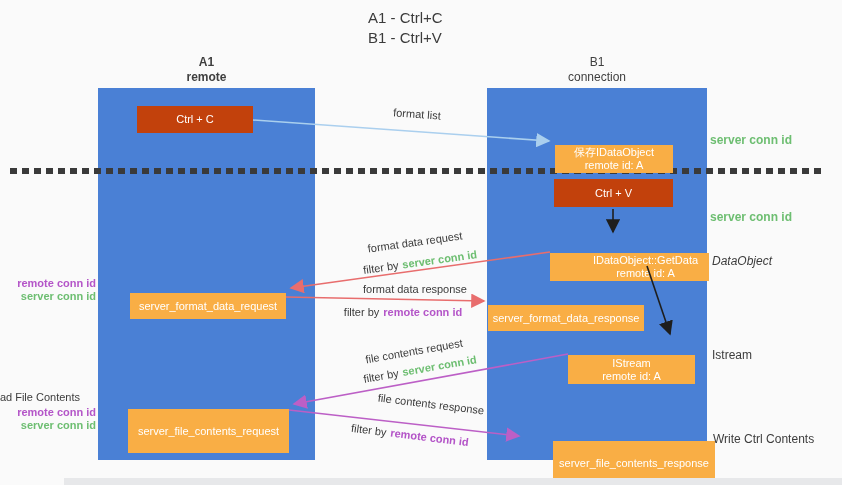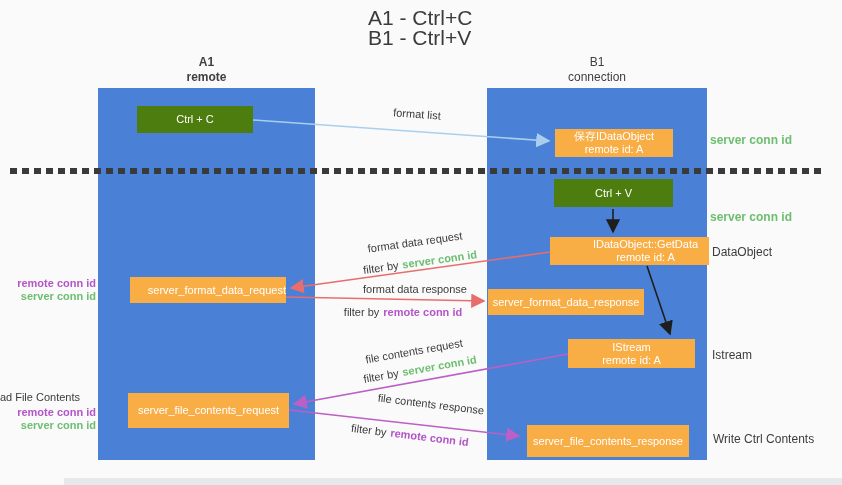--- a/index.html
+++ b/index.html
@@ -7,36 +7,36 @@
   #stage{position:relative;width:842px;height:485px;background:#fafafa;overflow:hidden;}
 
   .lane{position:absolute;top:88px;height:372px;background:#4a80d5;}
   #lane-left{left:98px;width:217px;}
   #lane-right{left:487px;width:220px;}
 
   .lane-header{position:absolute;top:55px;text-align:center;font-size:12px;color:#3f3f3f;line-height:15px;}
   #lane-header-left{left:98px;width:217px;font-weight:bold;}
   #lane-header-right{left:487px;width:220px;text-align:center;}
 
-  #title{position:absolute;left:368px;top:8px;font-size:21px;color:#3b3b3b;line-height:20px;}
+  #title{position:absolute;left:368px;top:8px;font-size:15px;color:#3b3b3b;line-height:20px;}
 
   .node{position:absolute;display:flex;flex-direction:column;align-items:center;justify-content:center;
         color:#fff;font-size:11px;line-height:13px;text-align:center;white-space:nowrap;}
-  .orange{background:#f9ae45;}
-  .green{background:#4d7c0f;}
+  .orange{background:#f9ae45;margin-top:16px;}
+  .green{background:#c2410c;}
 
   #node-ctrl-c{left:137px;top:106px;width:116px;height:27px;}
   #node-save{left:555px;top:129px;width:118px;height:28px;}
   #node-ctrl-v{left:554px;top:179px;width:119px;height:28px;}
   #node-getdata{left:550px;top:237px;width:127px;height:28px;padding-left:32px;}
-  #node-format-req{left:130px;top:277px;width:156px;height:26px;align-items:flex-end;}
+  #node-format-req{left:130px;top:277px;width:156px;height:26px;}
   #node-format-resp{left:488px;top:289px;width:156px;height:26px;}
   #node-istream{left:568px;top:339px;width:127px;height:29px;}
-  #node-file-req{left:128px;top:393px;width:161px;height:35px;align-items:center;}
-  #node-file-resp{left:527px;top:425px;width:162px;height:32px;}
+  #node-file-req{left:128px;top:393px;width:161px;height:44px;align-items:center;}
+  #node-file-resp{left:553px;top:425px;width:162px;height:44px;}
 
   #divider{position:absolute;left:10px;top:168px;width:815px;height:6px;
            background:repeating-linear-gradient(90deg,#3a3a3a 0 7px,transparent 7px 12px);}
 
   #bottom-strip{position:absolute;left:64px;right:0;bottom:0;height:7px;background:#e7e8ea;}
 
   .alabel{position:absolute;font-size:11px;color:#3b3b3b;white-space:nowrap;}
   .alabel .idgreen{color:#6dbe71;font-weight:bold;margin-left:4px;}
   .alabel .idpurple{color:#b455c8;font-weight:bold;margin-left:4px;}
 
@@ -106,21 +106,21 @@
   <div id="node-file-req" class="node orange">
     <span>server_file_contents_request</span>
   </div>
 
   <div id="node-file-resp" class="node orange">
     <span>server_file_contents_response</span>
   </div>
 
   <div class="side-label side-green" style="left:710px;top:133px;">server conn id</div>
   <div class="side-label side-green" style="left:710px;top:210px;">server conn id</div>
-  <div class="side-label" style="left:712px;top:245px;">DataObject</div>
+  <div class="side-label" style="left:712px;top:254px;font-style:italic;">DataObject</div>
   <div class="side-label" style="left:712px;top:348px;">Istream</div>
   <div class="side-label" style="left:713px;top:432px;">Write Ctrl Contents</div>
 
   <div class="left-ids" style="right:746px;top:277px;">
     <div class="lp">remote conn id</div>
     <div class="lg">server conn id</div>
   </div>
   <div class="side-label" style="right:762px;top:391px;font-size:11px;">Read File Contents</div>
   <div class="left-ids" style="right:746px;top:406px;">
     <div class="lp">remote conn id</div>

